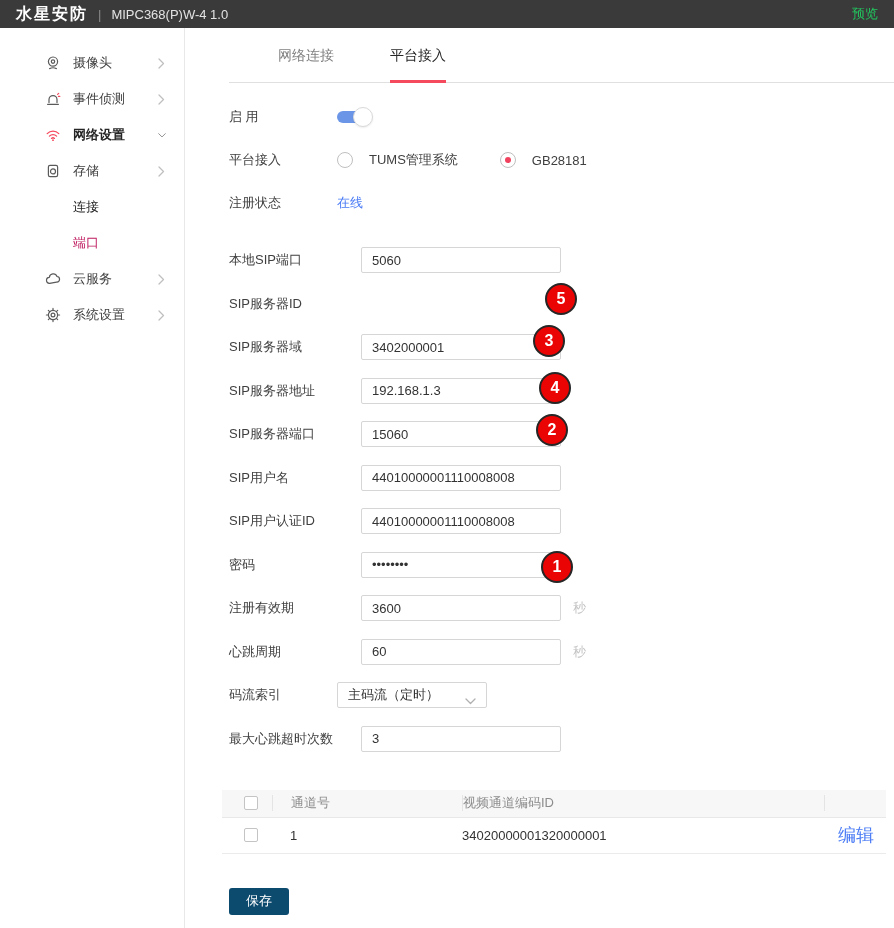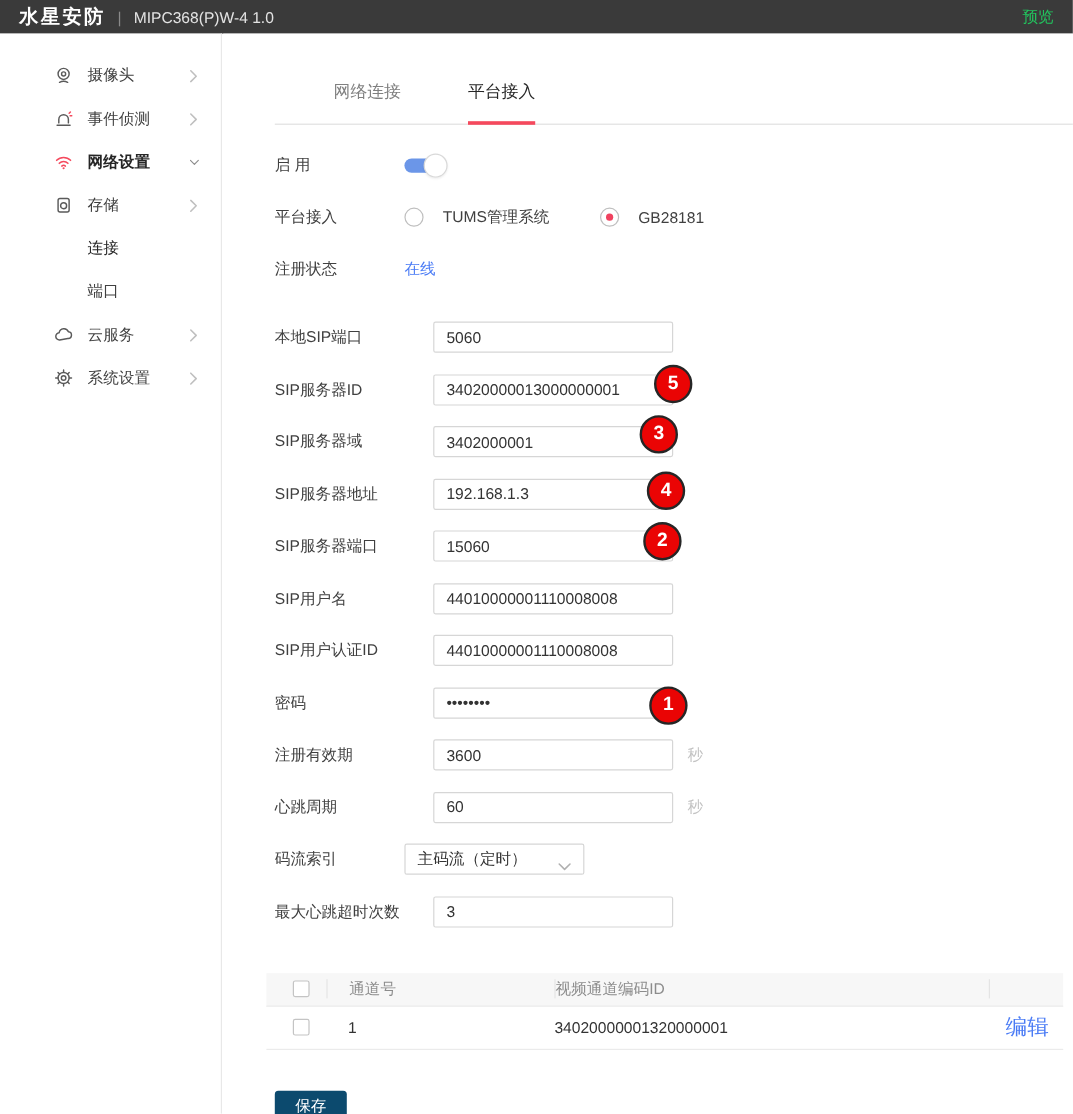--- a/index.html
+++ b/index.html
@@ -19,25 +19,25 @@
     background:#fff; border-right:1px solid #e8e8e8; padding-top:17px; }
   .side-item { height:36px; display:flex; align-items:center; padding:0 18px 0 45px;
     cursor:pointer; }
   .side-item .icon { width:16px; height:16px; margin-right:12px; flex-shrink:0; display:flex; }
   .side-item .lbl { font-size:13px; color:#404040; flex:1; }
   .side-item.active .lbl { font-weight:bold; color:#262626; }
   .side-item .chev { width:8px; height:12px; display:flex; align-items:center; }
   .side-sub { height:36px; display:flex; align-items:center; padding-left:73px;
     font-size:13px; color:#404040; cursor:pointer; }
   .side-sub.selected { color:#262626; }
-  .side-sub.dim { color:#404040; }
+  .side-sub.dim { color:#be185d; }
 
   
   .main { position:absolute; left:186px; top:28px; right:0; bottom:0; background:#fff; }
-  .tabbar { margin-left:43px; padding-top:40px; border-bottom:1px solid #e0e0e0;
+  .tabbar { margin-left:43px; padding-top:19px; border-bottom:1px solid #e0e0e0;
     display:flex; }
   .tab { margin-left:49px; padding-bottom:17px; font-size:14px; color:#808080;
     cursor:pointer; position:relative; }
   .tab + .tab { margin-left:56px; }
   .tab.active { color:#262626; }
   .tab.active::after { content:""; position:absolute; left:0; right:0; bottom:-1px;
     height:3px; background:#f5495d; }
 
   .content { padding:21px 0 0 43px; }
   .row { display:flex; align-items:center; height:26px; margin-bottom:17px;
@@ -248,21 +248,20 @@
       <span class="status-value">在线</span>
     </div>
 
     <div id="form-fields">
         <div class="row field gap-top">
           <span class="form-label">本地SIP端口</span>
           <input class="field-input" type="text" value="5060" style="">
         </div>
         <div class="row field">
           <span class="form-label">SIP服务器ID</span>
-          <input class="field-input" type="text" value="34020000013000000001" style="">
           <span class="badge b5">5</span>
         </div>
         <div class="row field">
           <span class="form-label">SIP服务器域</span>
           <input class="field-input" type="text" value="3402000001" style="">
           <span class="badge b3">3</span>
         </div>
         <div class="row field">
           <span class="form-label">SIP服务器地址</span>
           <input class="field-input" type="text" value="192.168.1.3" style="">

